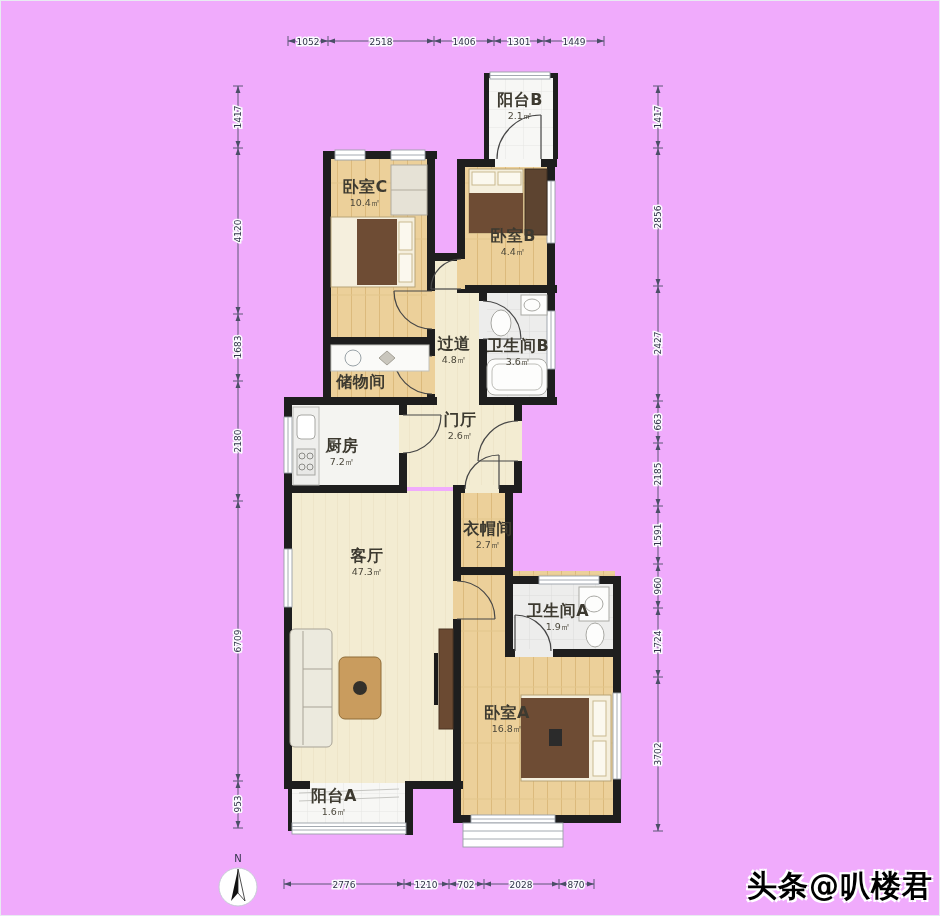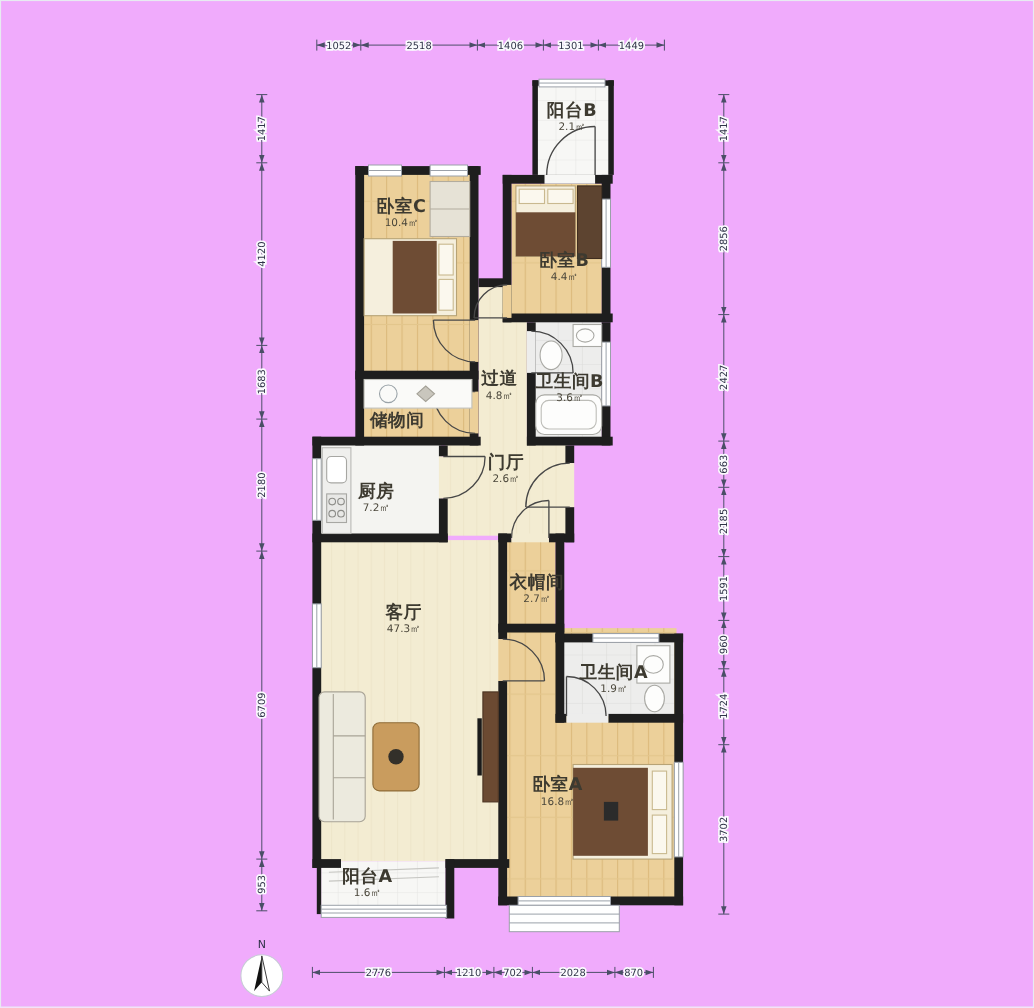--- a/index.html
+++ b/index.html
@@ -442,14 +442,15 @@
 </div>
 <div class="lbl" style="left:506px;top:718px">
   <div class="nm">卧室A</div>
   <div class="area">16.8㎡</div>
 </div>
 <div class="lbl" style="left:333px;top:801px">
   <div class="nm">阳台A</div>
   <div class="area">1.6㎡</div>
 </div>
 
+<div class="watermark">头条@叭楼君</div>
 
 </div>
 
 </body></html>

